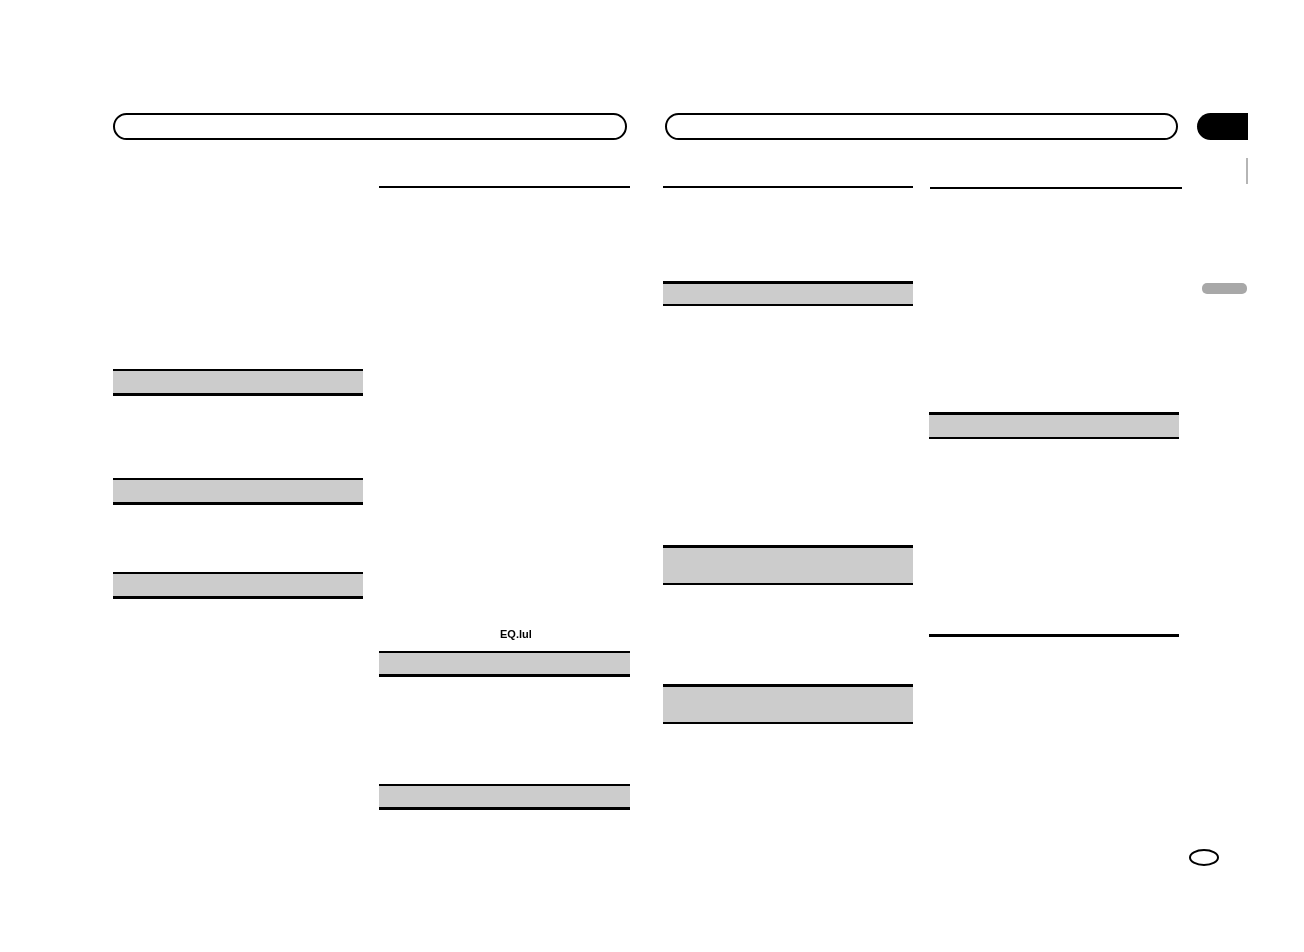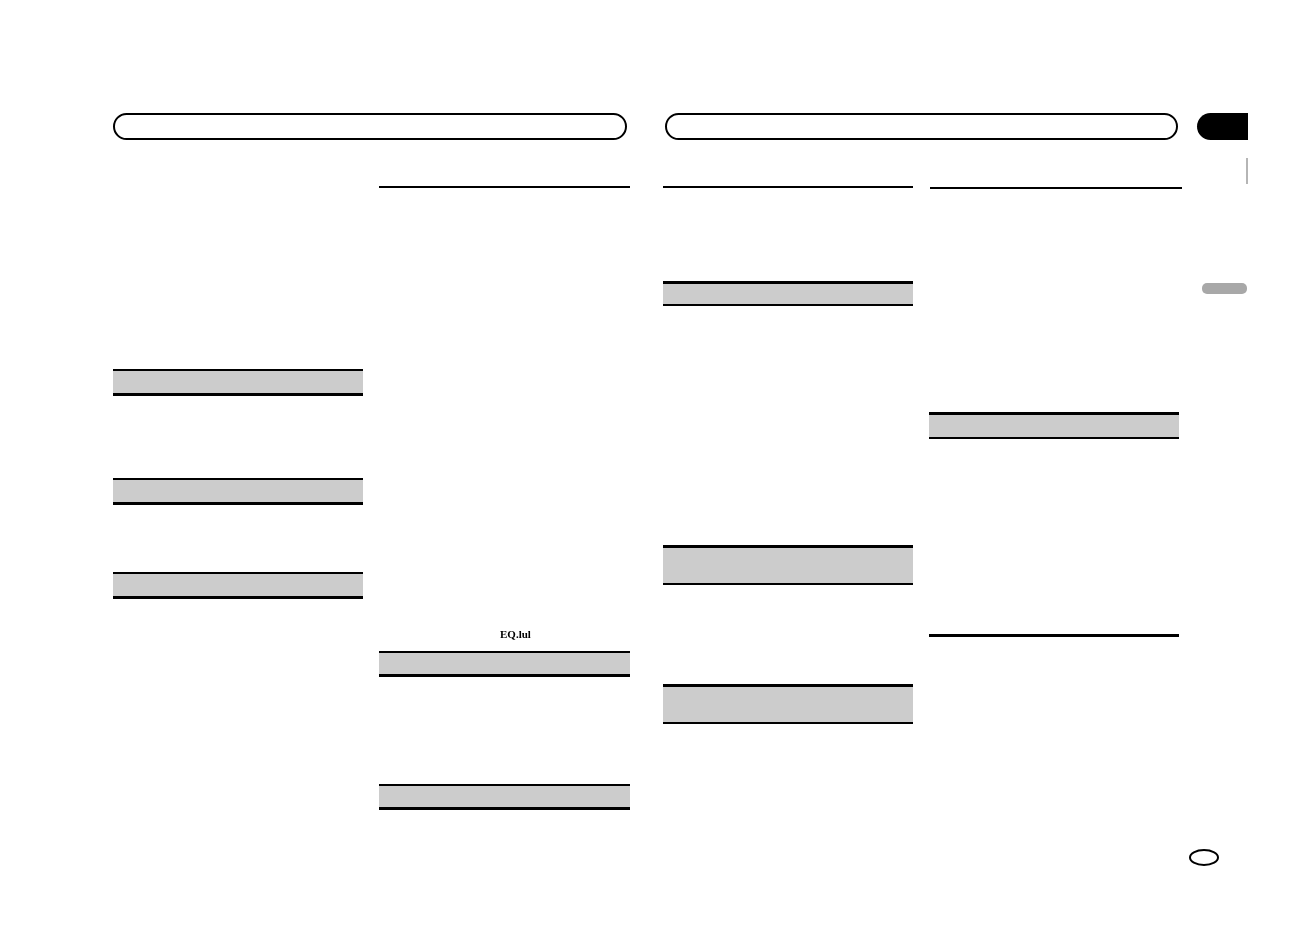--- a/index.html
+++ b/index.html
@@ -82,21 +82,21 @@
   .bar-c3-2 { left: 663px; top: 545px; width: 250px; height: 40px; }
   .bar-c3-3 { left: 663px; top: 684px; width: 250px; height: 40px; }
 
   .bar-c4-1 { left: 929px; top: 412px; width: 250px; height: 27px; }
 
   
   .eq-label {
     position: absolute;
     left: 464px; top: 627px;
     width: 60px; height: 15px;
-    font-family: Liberation Serif, serif;
+    font-family: Liberation Sans, sans-serif;
     font-size: 11px;
     font-weight: bold;
     color: #000000;
     letter-spacing: 0px;
     line-height: 15px;
     white-space: nowrap;
     padding-left: 36px;
   }
 
   

